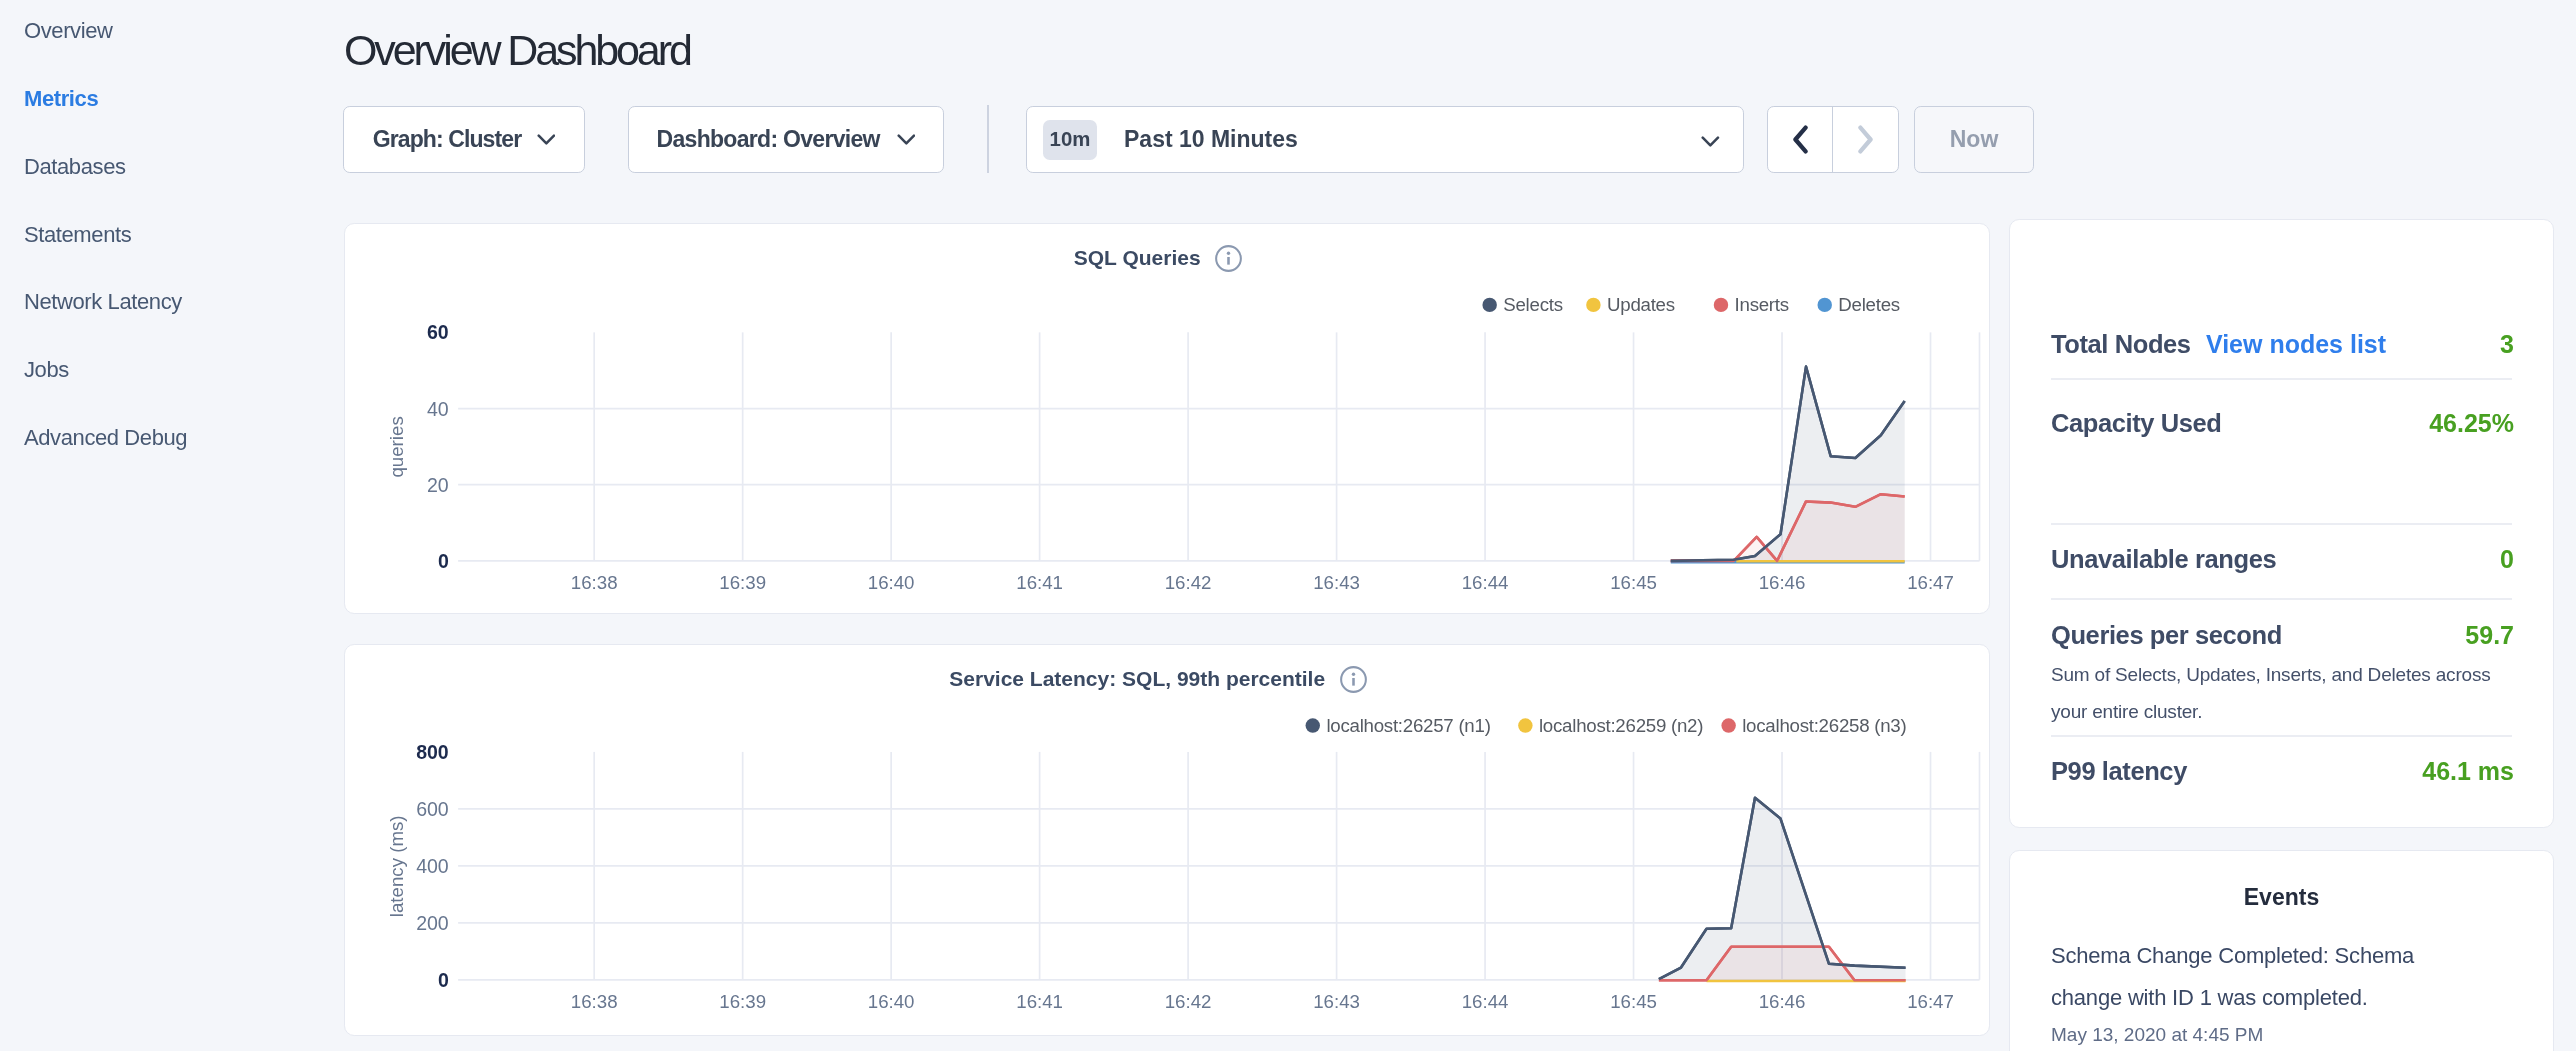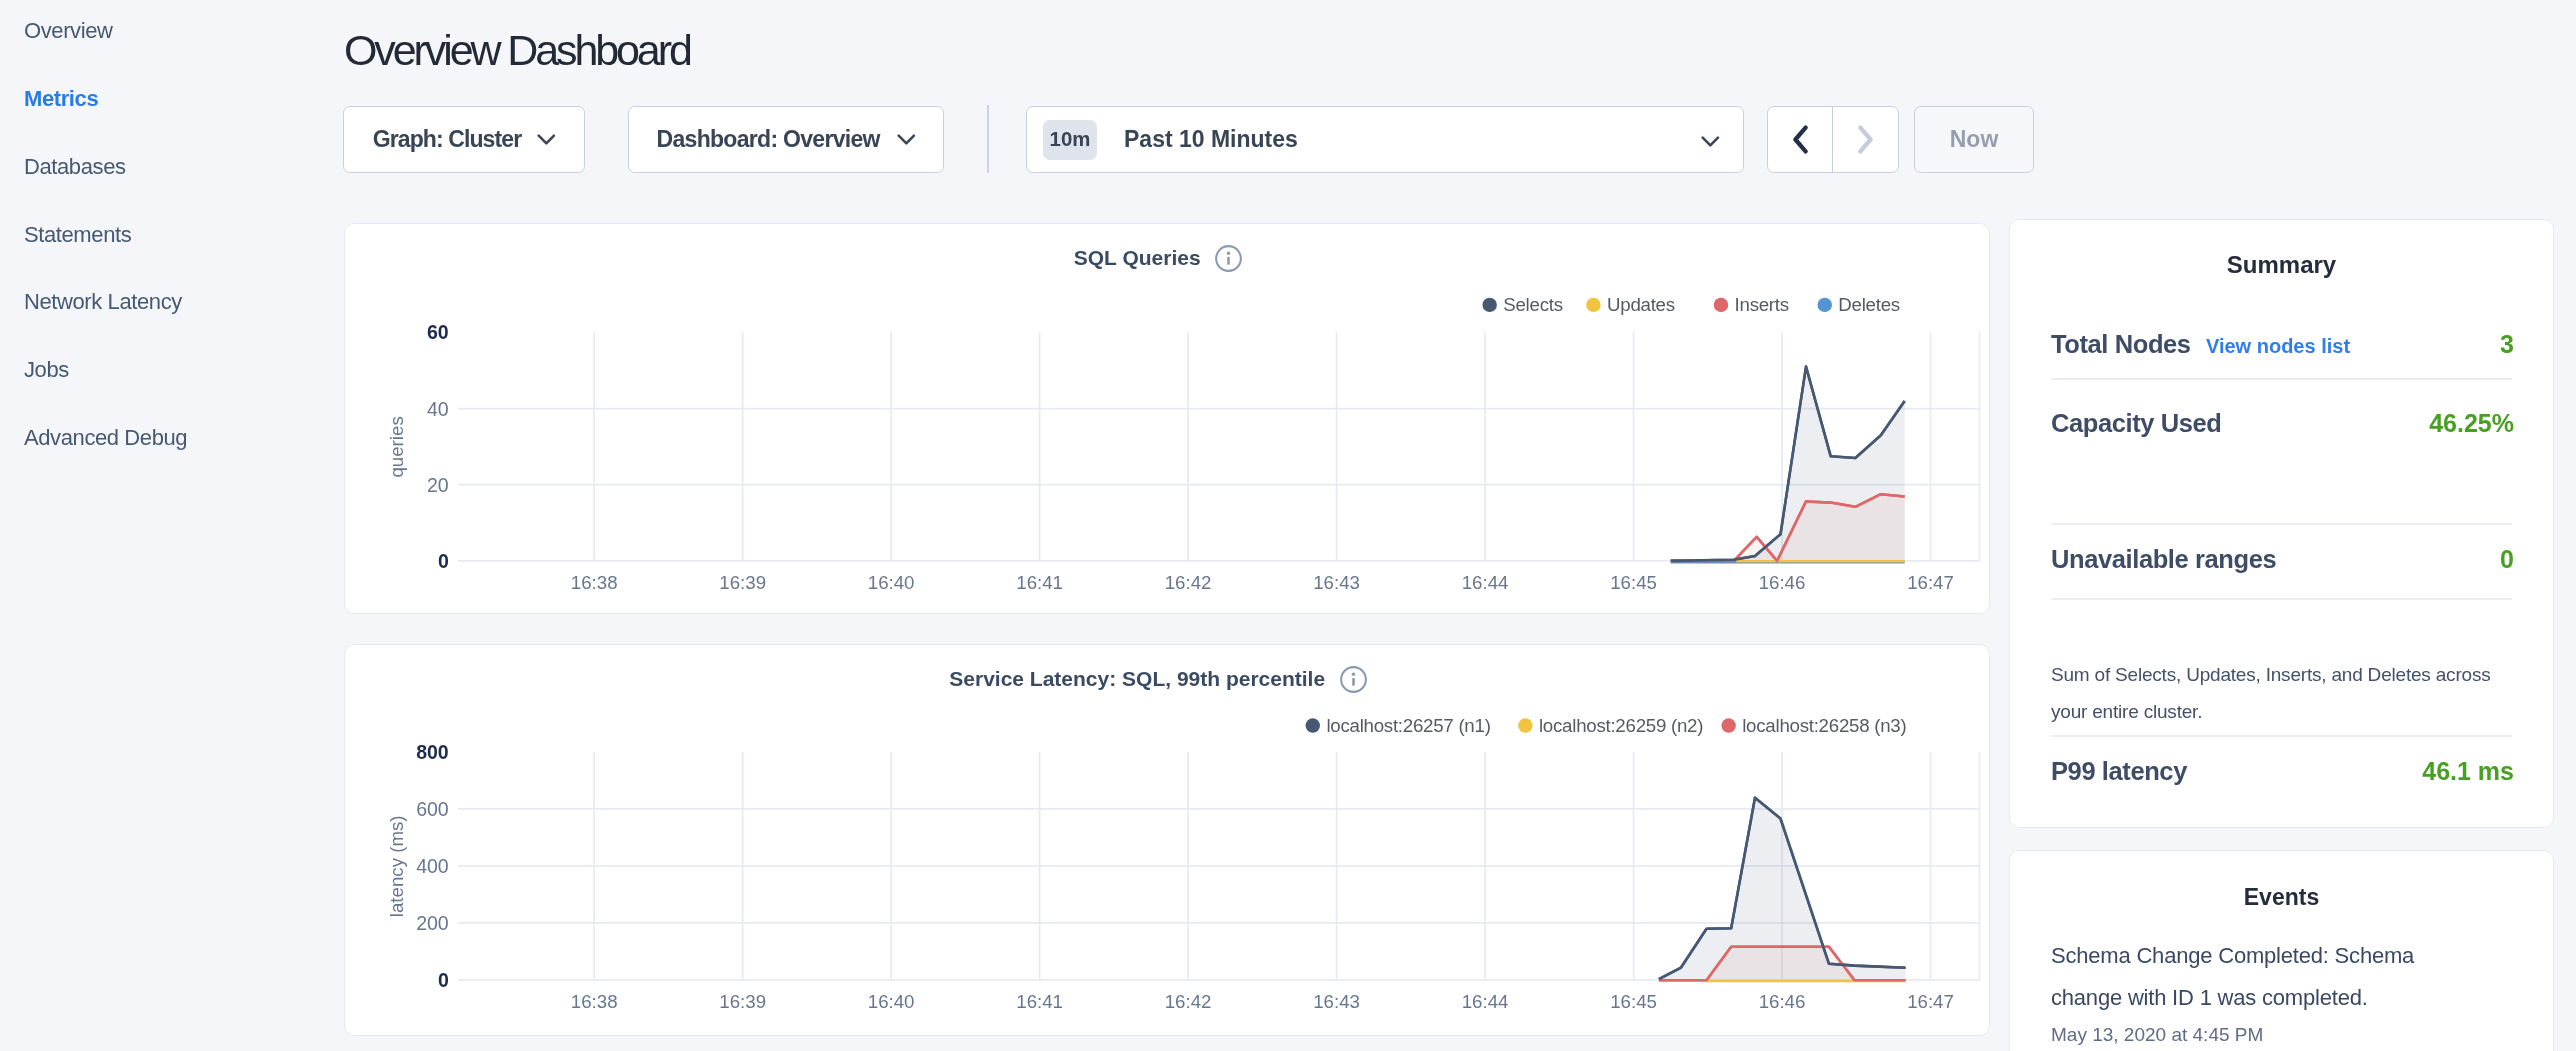--- a/index.html
+++ b/index.html
@@ -171,36 +171,39 @@
       <span>Service Latency: SQL, 99th percentile</span>
       <svg width="29" height="29" viewBox="0 0 34 34">
         <circle cx="17" cy="17" r="14.5" fill="none" stroke="#8b99b0" stroke-width="2.4"></circle>
         <circle cx="17" cy="10.8" r="2" fill="#8b99b0"></circle>
         <line x1="17" y1="15.2" x2="17" y2="24.2" stroke="#8b99b0" stroke-width="3"></line>
       </svg>
     </div>
 </div>
 
 <div class="card" style="left:2009px; top:219px; width:545px; height:609px;">
-  <div style="position:absolute; left:0; right:0; top:31px; text-align:center; font-size:24px; font-weight:700; color:#242c3d;">Summary</div>
   <div class="srow" style="top:110px;">
-      <span><span class="lab">Total Nodes</span><span style="display:inline-block;width:15.3px;"></span><a style="font-size:20px;font-weight:700;color:#2f7eec;text-decoration:none;">View nodes list</a></span>
+      <span><span class="lab">Total Nodes</span><span style="display:inline-block;width:15.3px;"></span><a style="font-size:25px;font-weight:700;color:#2f7eec;text-decoration:none;">View nodes list</a></span>
       <span class="val">3</span>
     </div>
   <div class="sdiv" style="top:158px;"></div>
   <div class="srow" style="top:189px;">
       <span class="lab">Capacity Used</span>
       <span class="val">46.25%</span>
     </div>
   <div class="sdiv" style="top:303px;"></div>
   <div class="srow" style="top:325px;justify-content:space-between;">
       <span class="lab">Unavailable ranges</span>
       <span class="val">0</span>
     </div>
   <div class="sdiv" style="top:378px;"></div>
+  <div class="srow" style="top:401px;">
+      <span class="lab">Queries per second</span>
+      <span class="val">59.7</span>
+    </div>
   <div class="sdesc" style="top:436px;">Sum of Selects, Updates, Inserts, and Deletes across<br>your entire cluster.</div>
   <div class="sdiv" style="top:515px;"></div>
   <div class="srow" style="top:537px;">
       <span class="lab">P99 latency</span>
       <span class="val">46.1 ms</span>
     </div>
 </div>
 
 <div class="card" style="left:2009px; top:850px; width:545px; height:281px;">
   <div style="position:absolute; left:0; right:0; top:33px; text-align:center; font-size:23px; font-weight:700; color:#242c3d;">Events</div>

